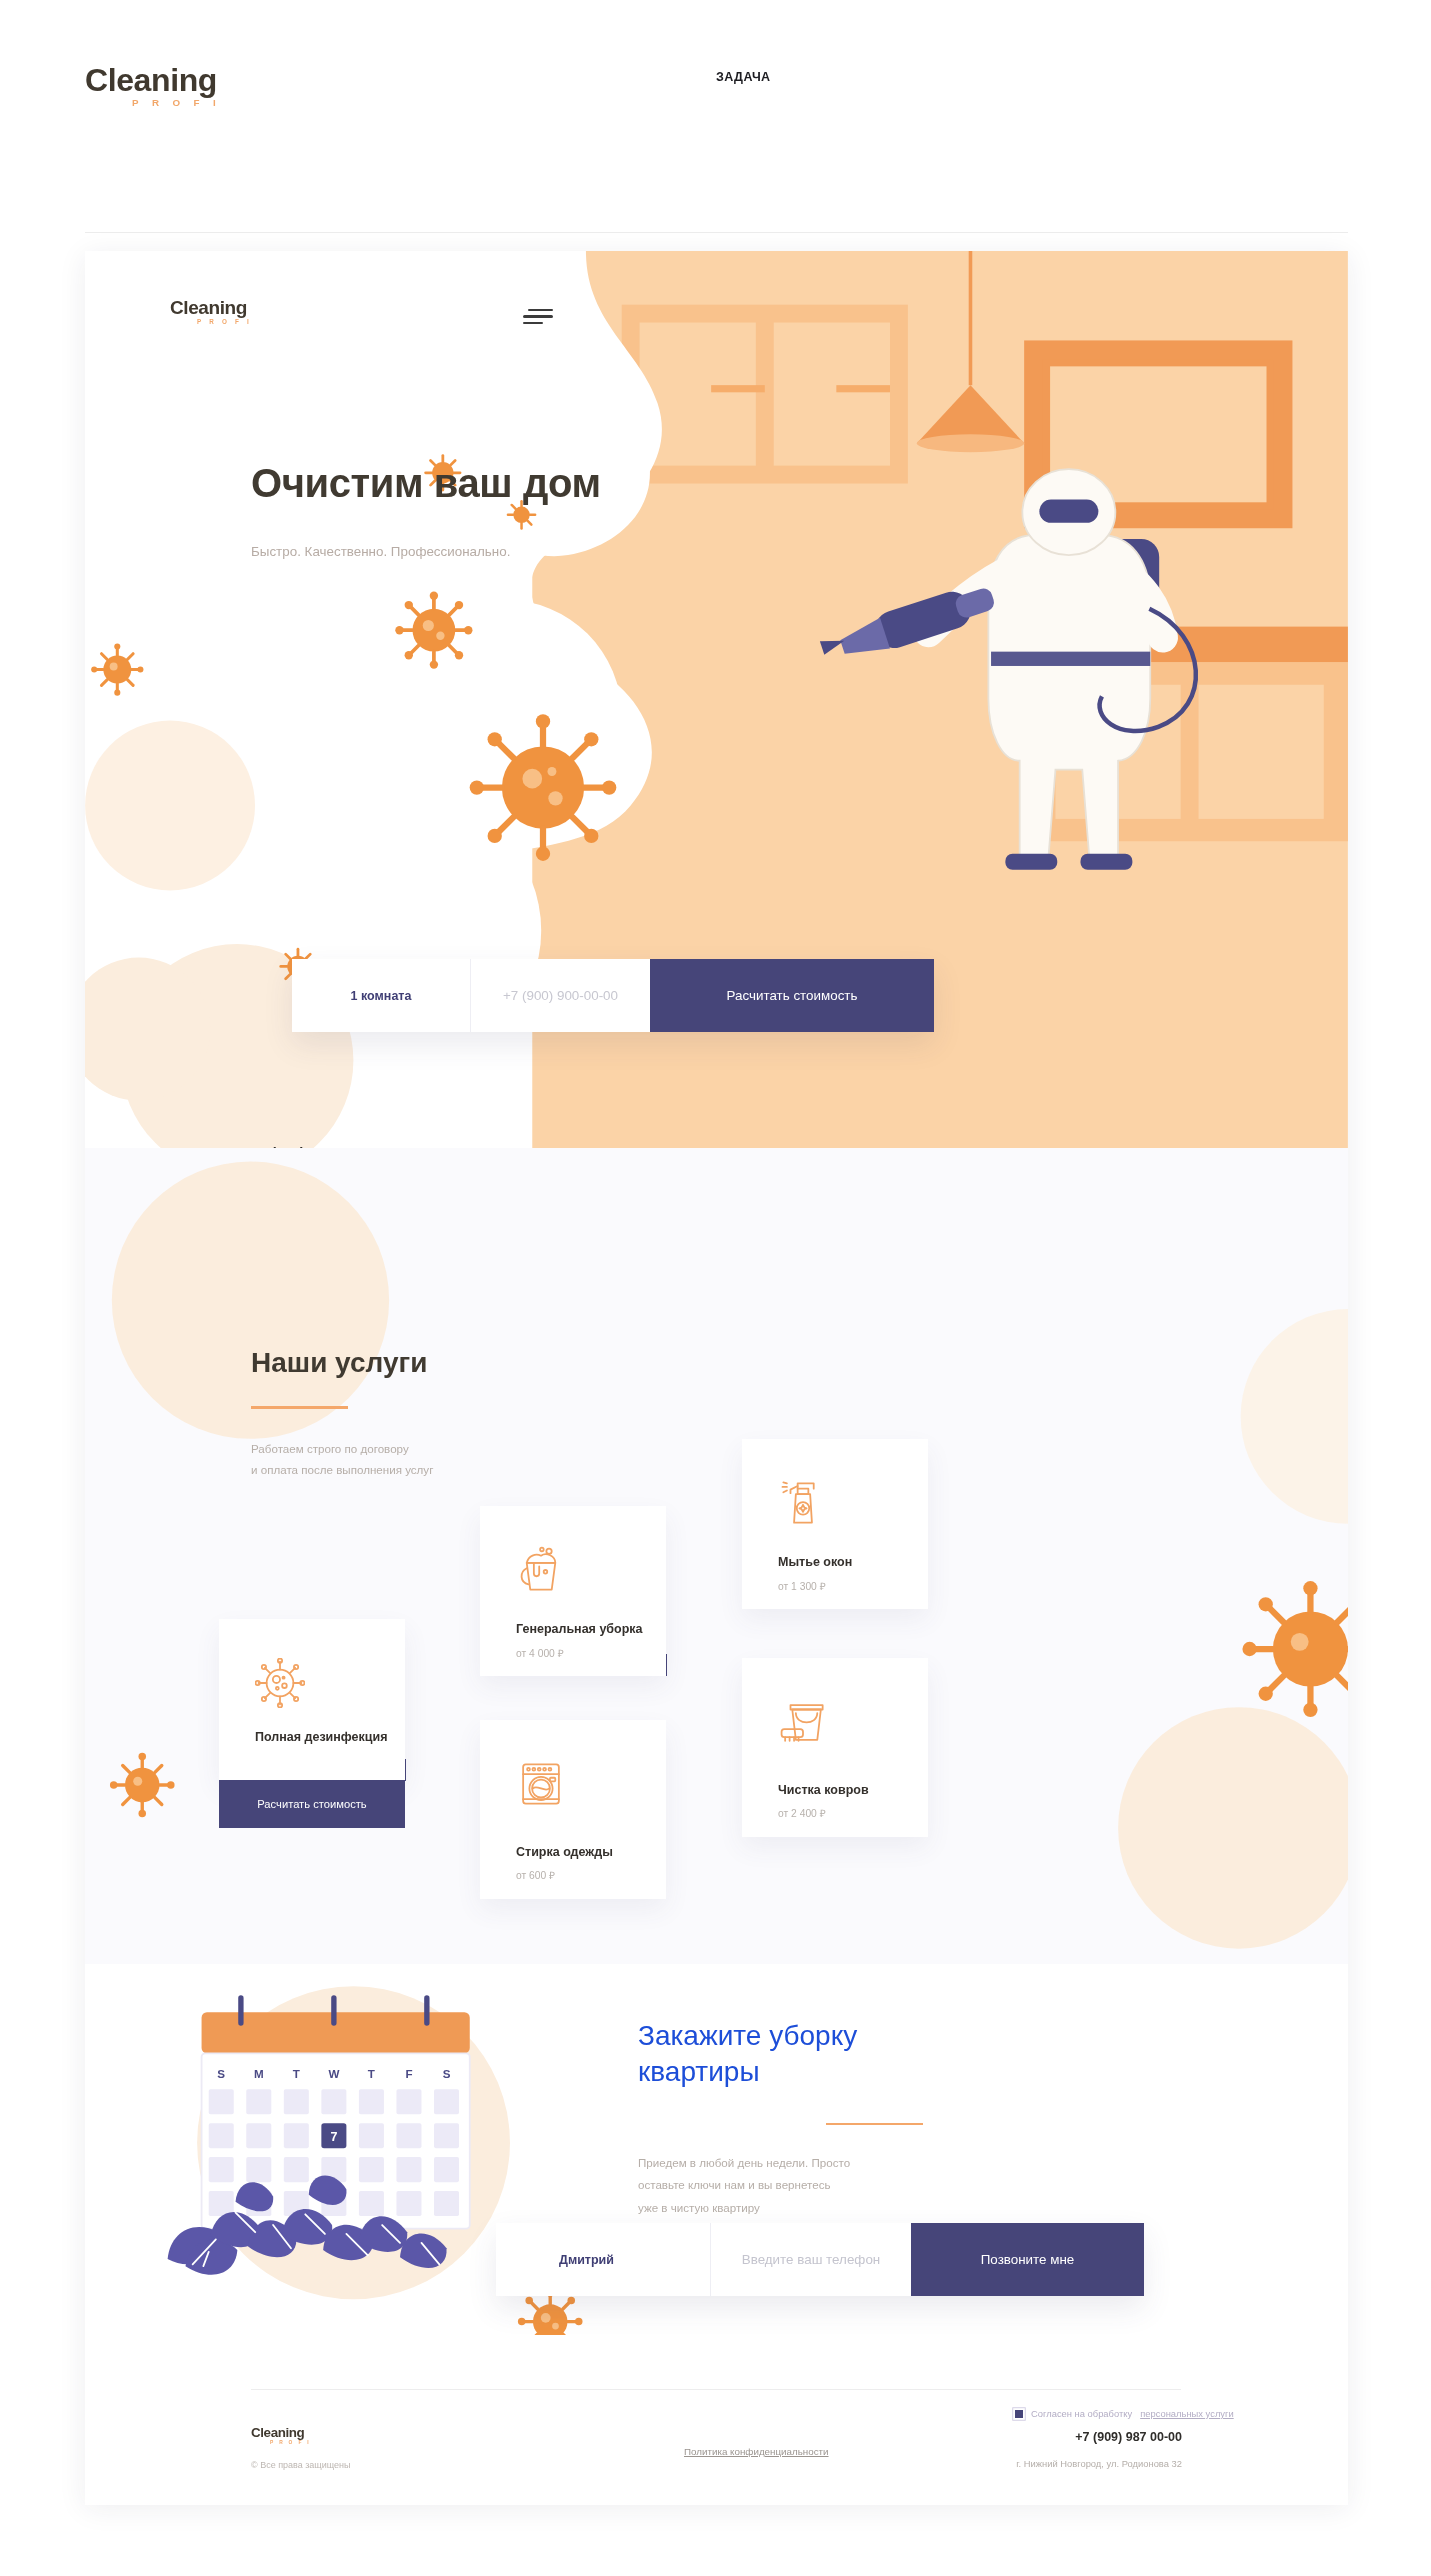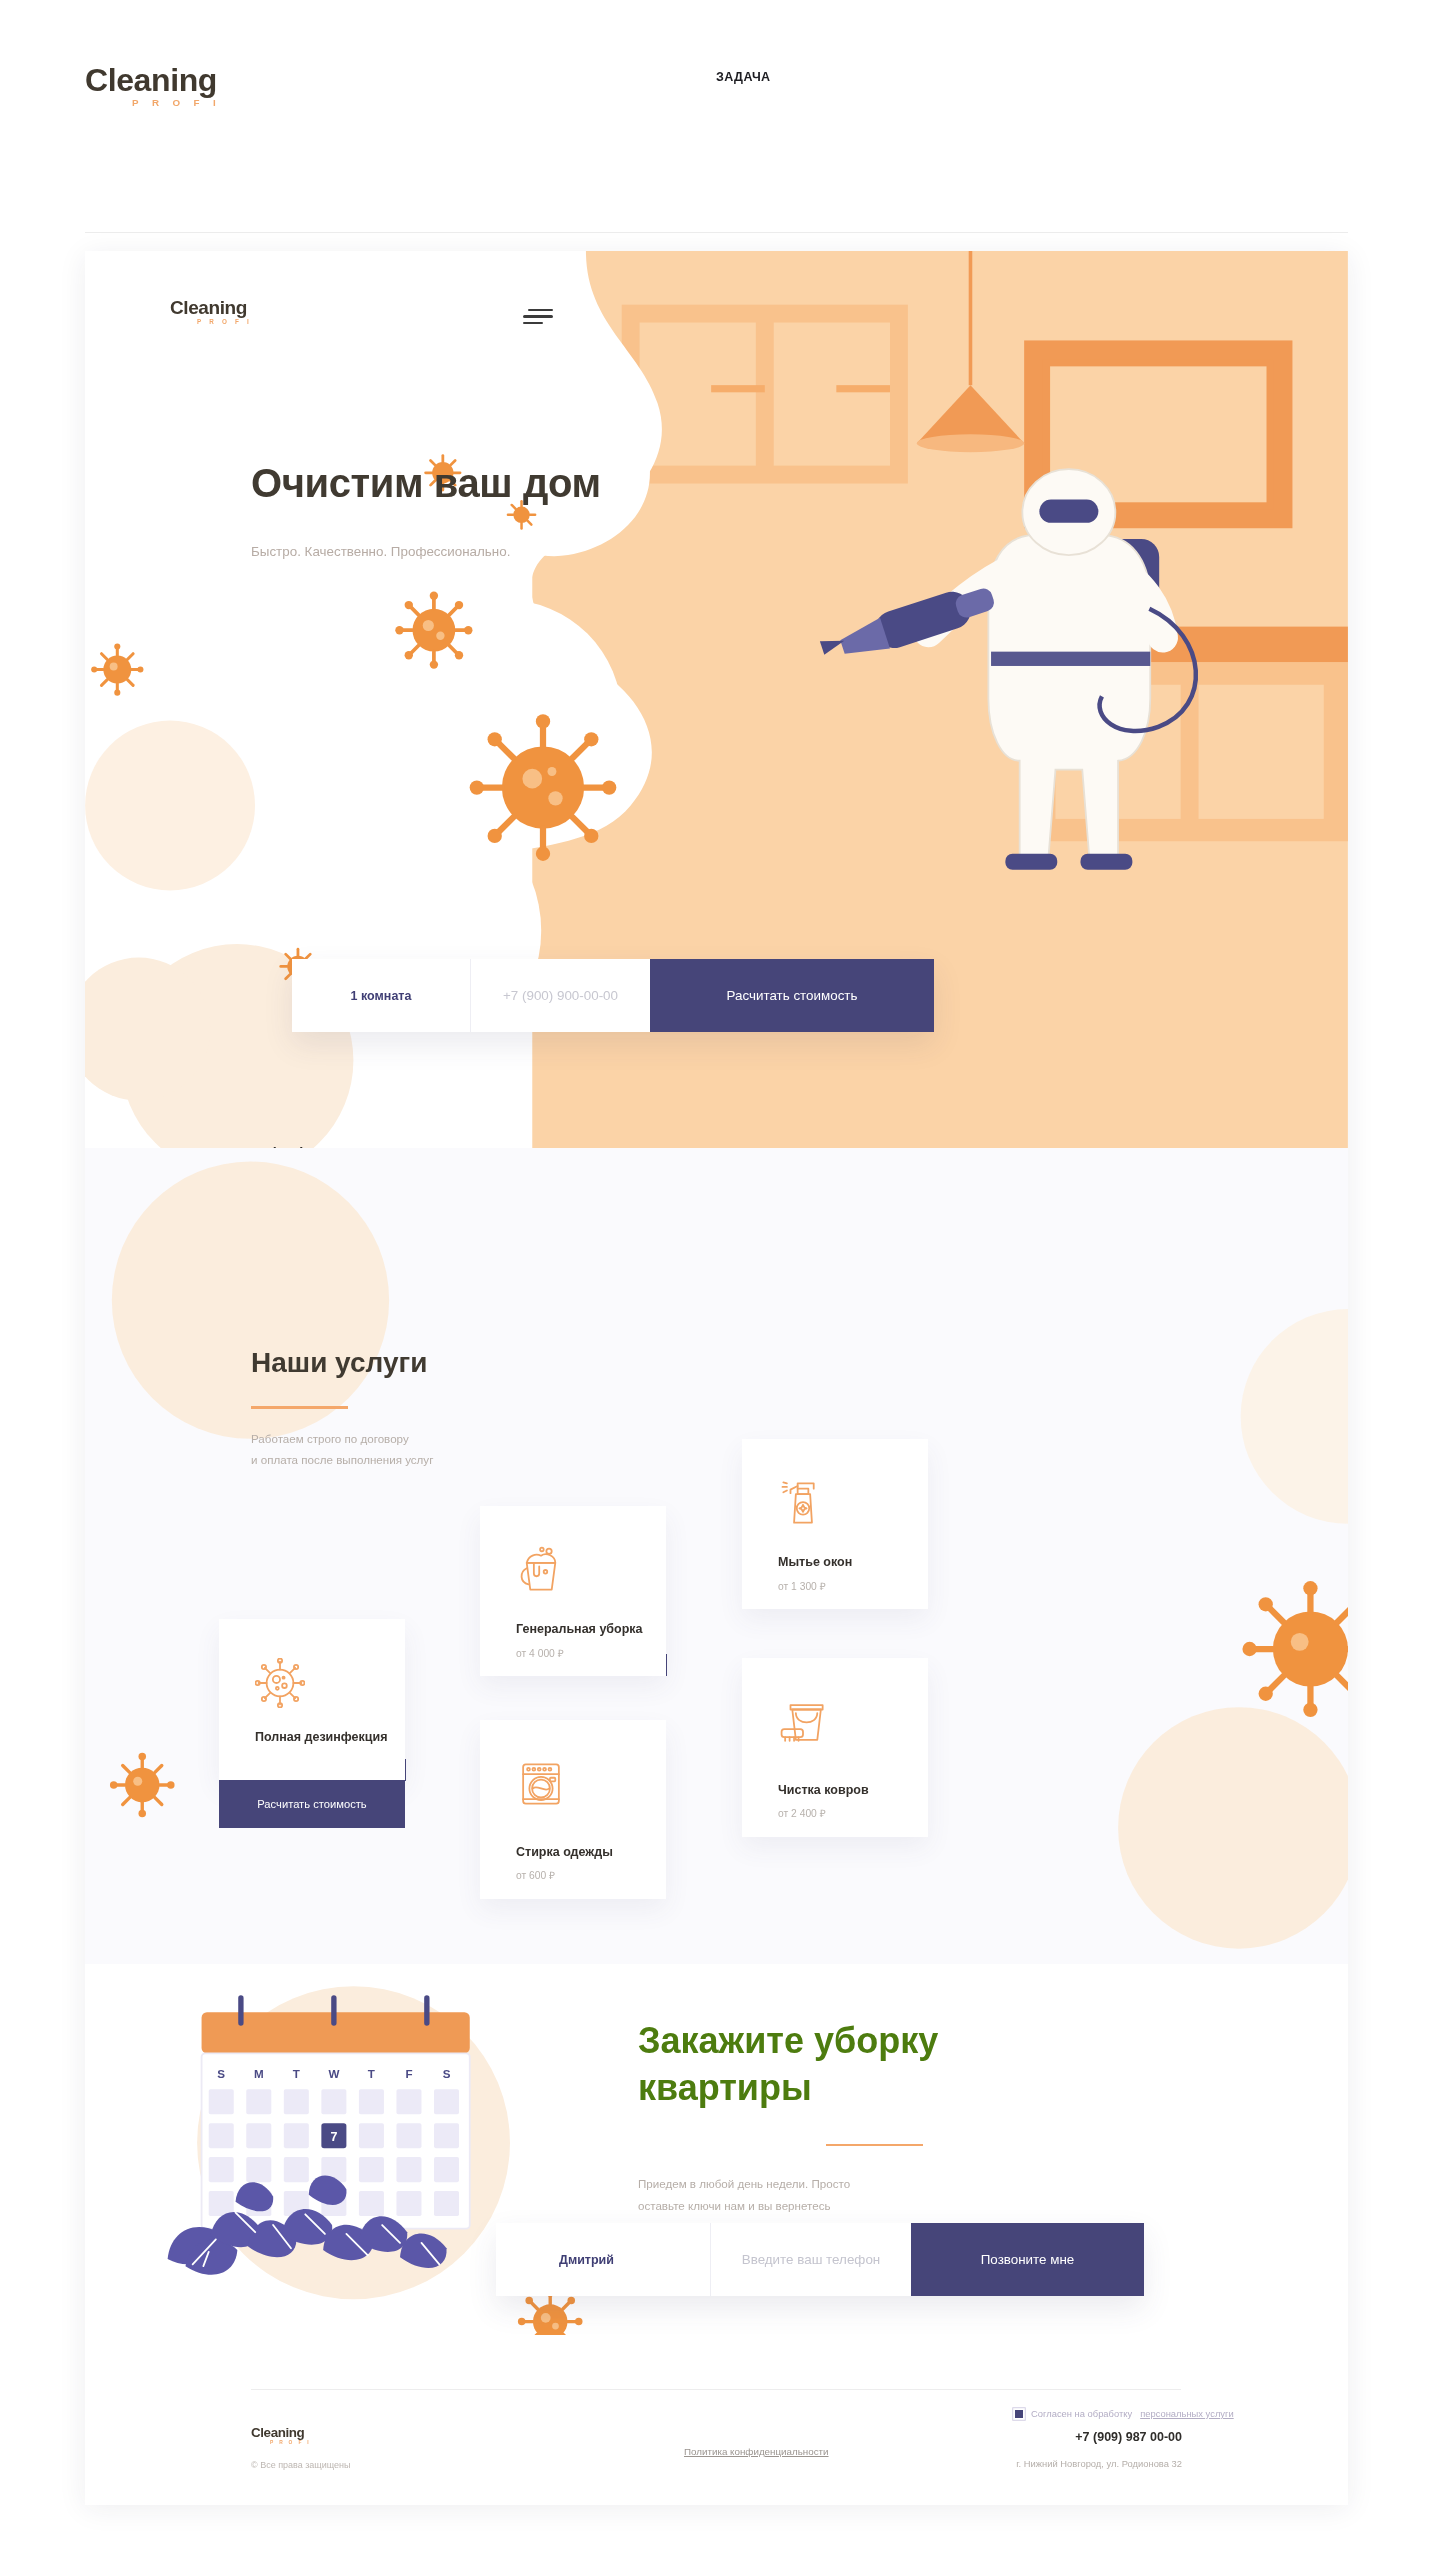--- a/index.html
+++ b/index.html
@@ -90,21 +90,21 @@
   .hc-addr { font-size: 11.6px; color: #b9b2ac; }
 
   
   .services {
     position: absolute; left: 0; top: 897px; width: 1263px; height: 816px;
     background: #fafafd; overflow: hidden;
   }
   .svc-head { position: absolute; left: 166px; top: 199px; z-index: 10; }
   .svc-title { font-size: 28px; font-weight: bold; color: #403a31; }
   .svc-rule { width: 97px; height: 2.7px; background: #f4a76a; margin: 27px 0 0 0; }
-  .svc-desc { margin-top: 19px; font-size: 11.6px; color: #b6aea8; line-height: 1.85; }
+  .svc-desc { margin-top: 29px; font-size: 11.6px; color: #b6aea8; line-height: 1.85; }
 
   .card {
     position: absolute; background: #fff; box-shadow: 0 10.7px 25px rgba(70,70,110,0.07);
     z-index: 12;
   }
   .card-ico { position: absolute; left: 36px; top: 39px; }
   .card-name {
     position: absolute; left: 36px; font-size: 12.5px; font-weight: bold; color: #34302c;
   }
   .card-price { position: absolute; left: 36px; font-size: 10.3px; color: #b7b1ac; }
@@ -123,21 +123,21 @@
   #card-laundry      { left: 395px; top: 572px; width: 186px; height: 179px; }
   #card-windows      { left: 657px; top: 291px; width: 186px; height: 170px; }
   #card-carpets      { left: 657px; top: 510px; width: 186px; height: 179px; }
 
   
   .order {
     position: absolute; left: 0; top: 1713px; width: 1263px; height: 371px;
     background: #ffffff; overflow: hidden;
   }
   .ord-copy { position: absolute; left: 553px; top: 54px; width: 358px; z-index: 20;}
-  .ord-title { font-size: 36px; font-weight: bold; color: #4d7c0f; line-height: 1.3; }
+  .ord-title { font-size: 28px; font-weight: normal; color: #1d4ed8; line-height: 1.3; }
   .ord-rule { width: 97px; height: 2.7px; background: #f4a76a; margin: 32px 0 0 188px; }
   .ord-desc { margin-top: 27px; font-size: 11.6px; color: #b6aea8; line-height: 1.9; }
 
   .ord-form {
     position: absolute; left: 411px; top: 259px; width: 648px; height: 73px; z-index: 25;
     display: flex; background: #fff; box-shadow: 0 12.5px 30px rgba(60,60,100,0.10);
   }
   .of-name {
     width: 215px; display: flex; align-items: center; padding-left: 63px;
     font-size: 12.5px; font-weight: bold; color: #3f3e74; border-right: 0.9px solid #eeeef4; cursor: text;

